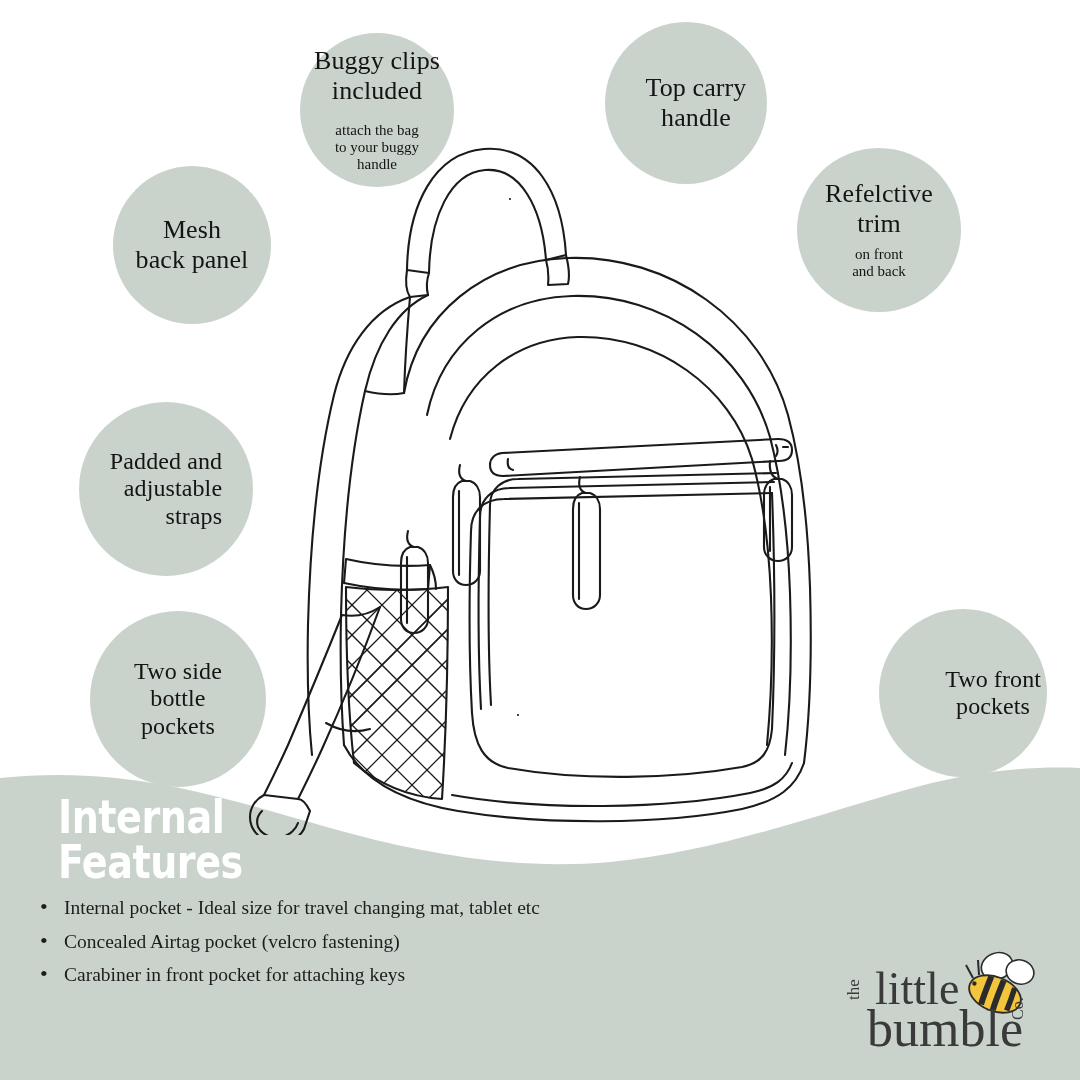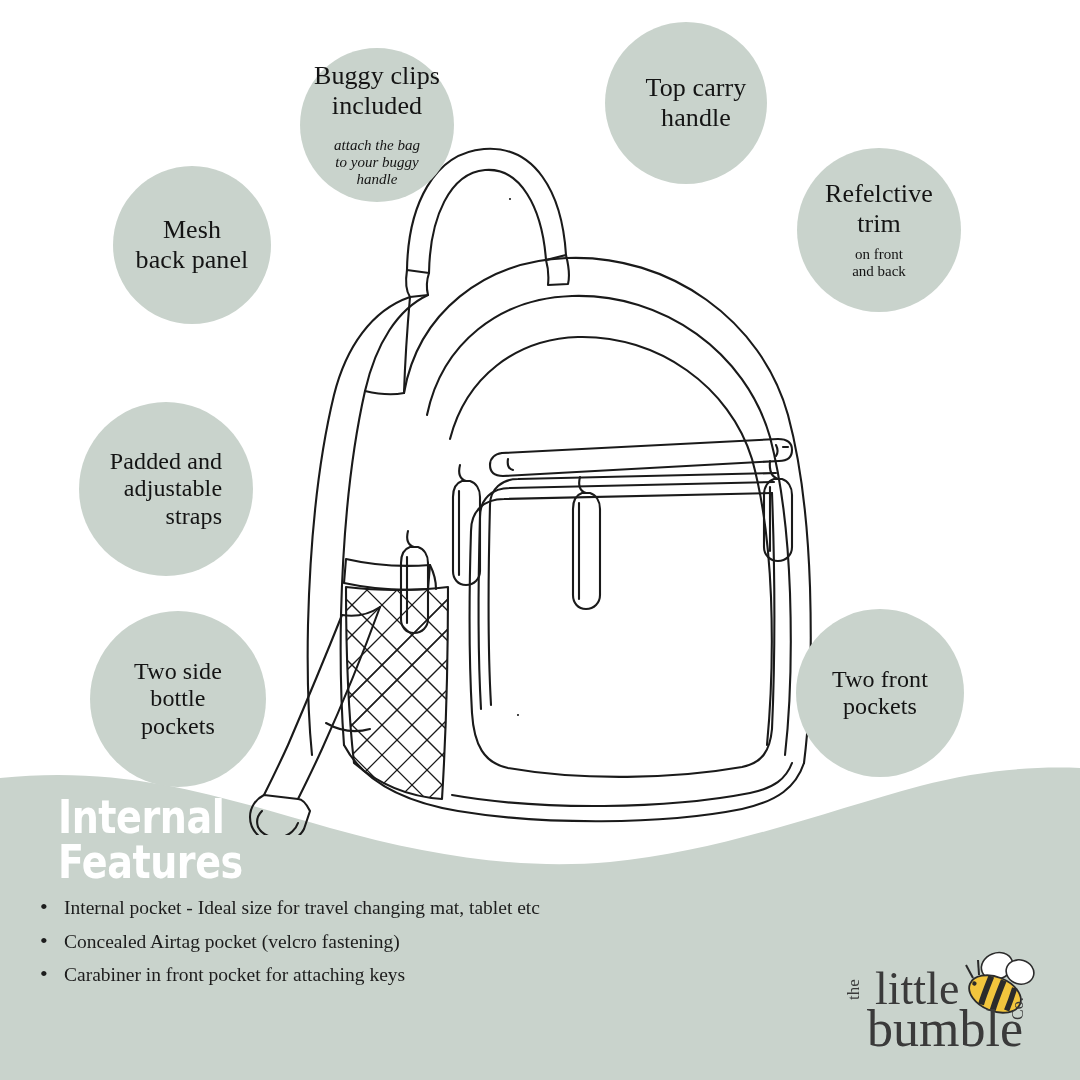--- a/index.html
+++ b/index.html
@@ -242,24 +242,24 @@
           <path d="M188,452 C182,454 179,460 179,468 L179,524
                    C179,532 184,538 192,538 C200,538 206,532 206,524
                    L206,468 C206,460 202,454 196,452 Z"></path>
           <path d="M185,462 L185,528"></path>
         </g>
 
       </g>
     </svg>
   </div>
 
-  <div class="circle" style="left:300px; top:48px; width:154px; height:154px;gap:9px;">
+  <div class="circle" style="left:300px; top:33px; width:154px; height:154px;gap:9px;">
     <div class="c-main" style="white-space:pre-line;">Buggy clips
 included</div>
-    <div class="c-sub" style="white-space:pre-line;font-style:italic;">attach the bag
+    <div class="c-sub" style="white-space:pre-line;">attach the bag
 to your buggy
 handle</div>
   </div>
 
   <div class="circle" style="left:605px; top:22px; width:162px; height:162px;">
     <div class="c-main" style="white-space:pre-line;margin-left:20px;">Top carry
 handle</div>
   </div>
 
   <div class="circle" style="left:113px; top:166px; width:158px; height:158px;">
@@ -280,21 +280,21 @@
 adjustable
 straps</div>
   </div>
 
   <div class="circle small" style="left:90px; top:611px; width:176px; height:176px;">
     <div class="c-main" style="white-space:pre-line;">Two side
 bottle
 pockets</div>
   </div>
 
-  <div class="circle small" style="left:796px; top:609px; width:168px; height:168px;">
+  <div class="circle small" style="left:879px; top:609px; width:168px; height:168px;align-items:flex-end;">
     <div class="c-main" style="white-space:pre-line;">Two front
 pockets</div>
   </div>
 
   <div class="features-head">
     <div>Internal</div>
     <div>Features</div>
   </div>
 
   <ul class="feature-list">

